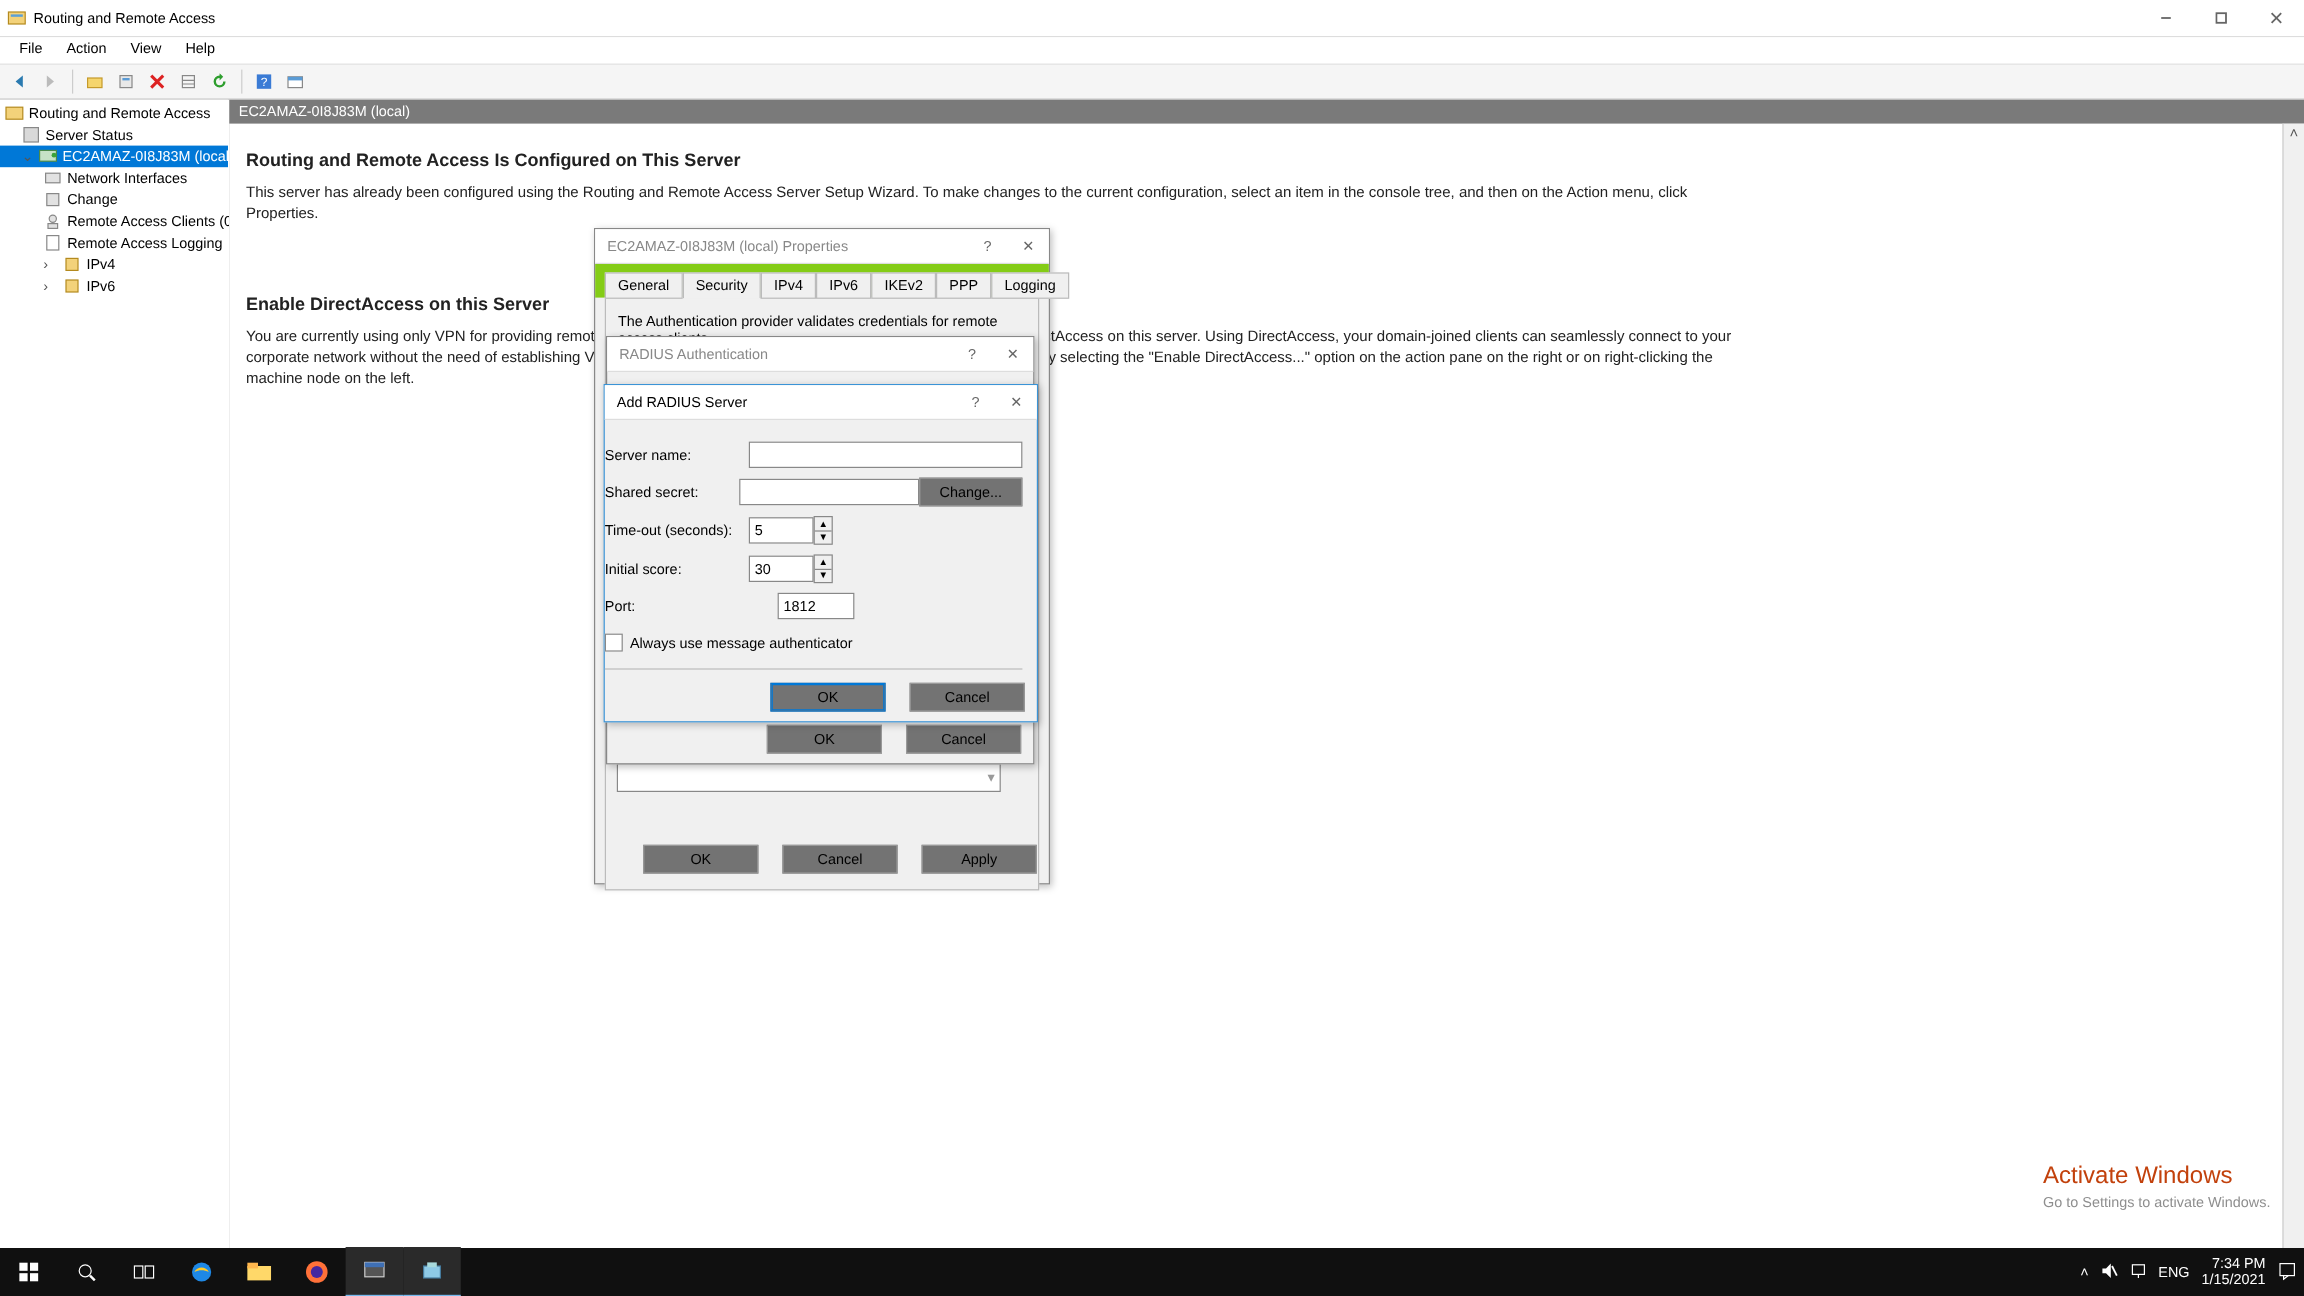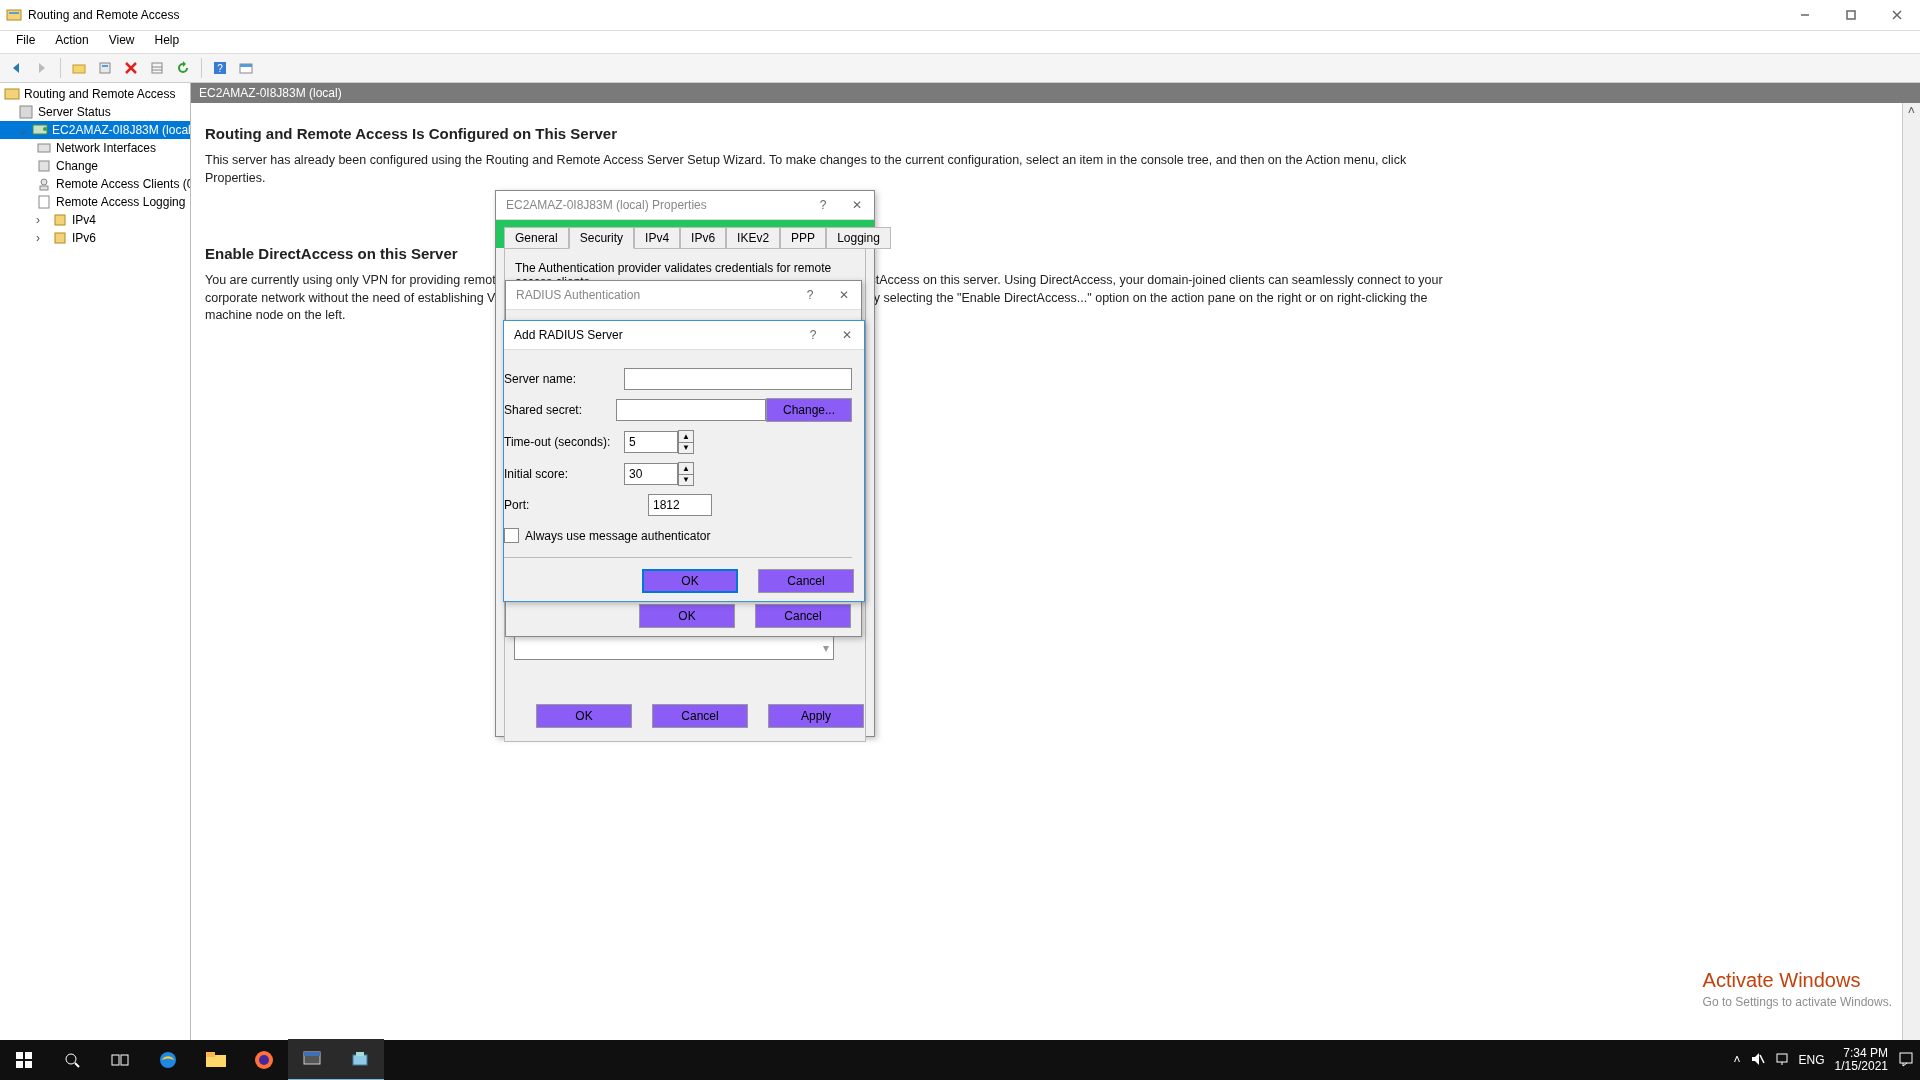--- a/index.html
+++ b/index.html
@@ -32,26 +32,26 @@
 .content-scroll{position:absolute;top:0;right:0;bottom:0;width:17px;background:#f0f0f0;border-left:1px solid #ccc;display:flex;flex-direction:column;align-items:center}
 .content-scroll .sbtn{height:17px;width:17px;display:flex;align-items:center;justify-content:center;color:#555}
 .status{height:20px;background:#f0f0f0;border-top:1px solid #ccc;display:flex;align-items:center;padding-left:6px;font-size:12px}
 .status .sseg{border-left:1px solid #ccc;height:18px;width:120px}
 
 .dialog{position:absolute;background:#f0f0f0;border:1px solid #888;box-shadow:2px 2px 6px rgba(0,0,0,.25)}
 .dlg-title{height:28px;display:flex;align-items:center;padding-left:10px;font-size:12px;background:#fff;border-bottom:1px solid #ddd}
 .dlg-title.inactive{color:#888}
 .dlg-title .dlg-text{flex:1}
 .dlg-title .dlg-btn{width:34px;height:26px;display:flex;align-items:center;justify-content:center;color:#666}
-.tabs{display:flex;padding:6px 8px 0 8px;background:#22c55e;gap:0}
+.tabs{display:flex;padding:6px 8px 0 8px;background:#84cc16;gap:0}
 .tab{padding:3px 10px;border:1px solid #bbb;background:#f0f0f0;font-size:12px;position:relative;top:1px;cursor:default}
 .tab.active{background:#f0f0f0;border-bottom:1px solid #f0f0f0;font-weight:normal}
 .tabpanel{margin:0 8px 8px 8px;border:1px solid #bbb;padding:12px 10px 60px 10px;background:#f0f0f0;min-height:420px;font-size:12px}
 .btnrow{position:absolute;bottom:8px;right:10px;display:flex;gap:20px}
-.btn{min-width:74px;height:22px;background:#8b5cf6;border:1px solid #999;font-size:12px;display:inline-flex;align-items:center;justify-content:center;padding:0 10px;cursor:default}
+.btn{min-width:74px;height:22px;background:#737373;border:1px solid #999;font-size:12px;display:inline-flex;align-items:center;justify-content:center;padding:0 10px;cursor:default}
 .btn.primary{border:1px solid #0078d7;box-shadow:0 0 0 1px #0078d7 inset}
 .fieldrow{display:flex;align-items:center;margin:8px 0}
 .fieldrow label{width:120px;font-size:12px}
 .txt{height:20px;border:1px solid #888;background:#fff;padding:0 4px;font-size:12px}
 .spin{width:44px}
 .chk{width:13px;height:13px;border:1px solid #888;background:#fff;margin-right:6px;display:inline-block;vertical-align:middle}
 hr.sep{border:none;border-top:1px solid #bbb;margin:14px 0 10px 0}
 
 .watermark{position:absolute;right:28px;bottom:48px;color:#8e8e8e;font-size:12px;text-align:left}
 .watermark .big{font-size:20px;color:#c2410c}

